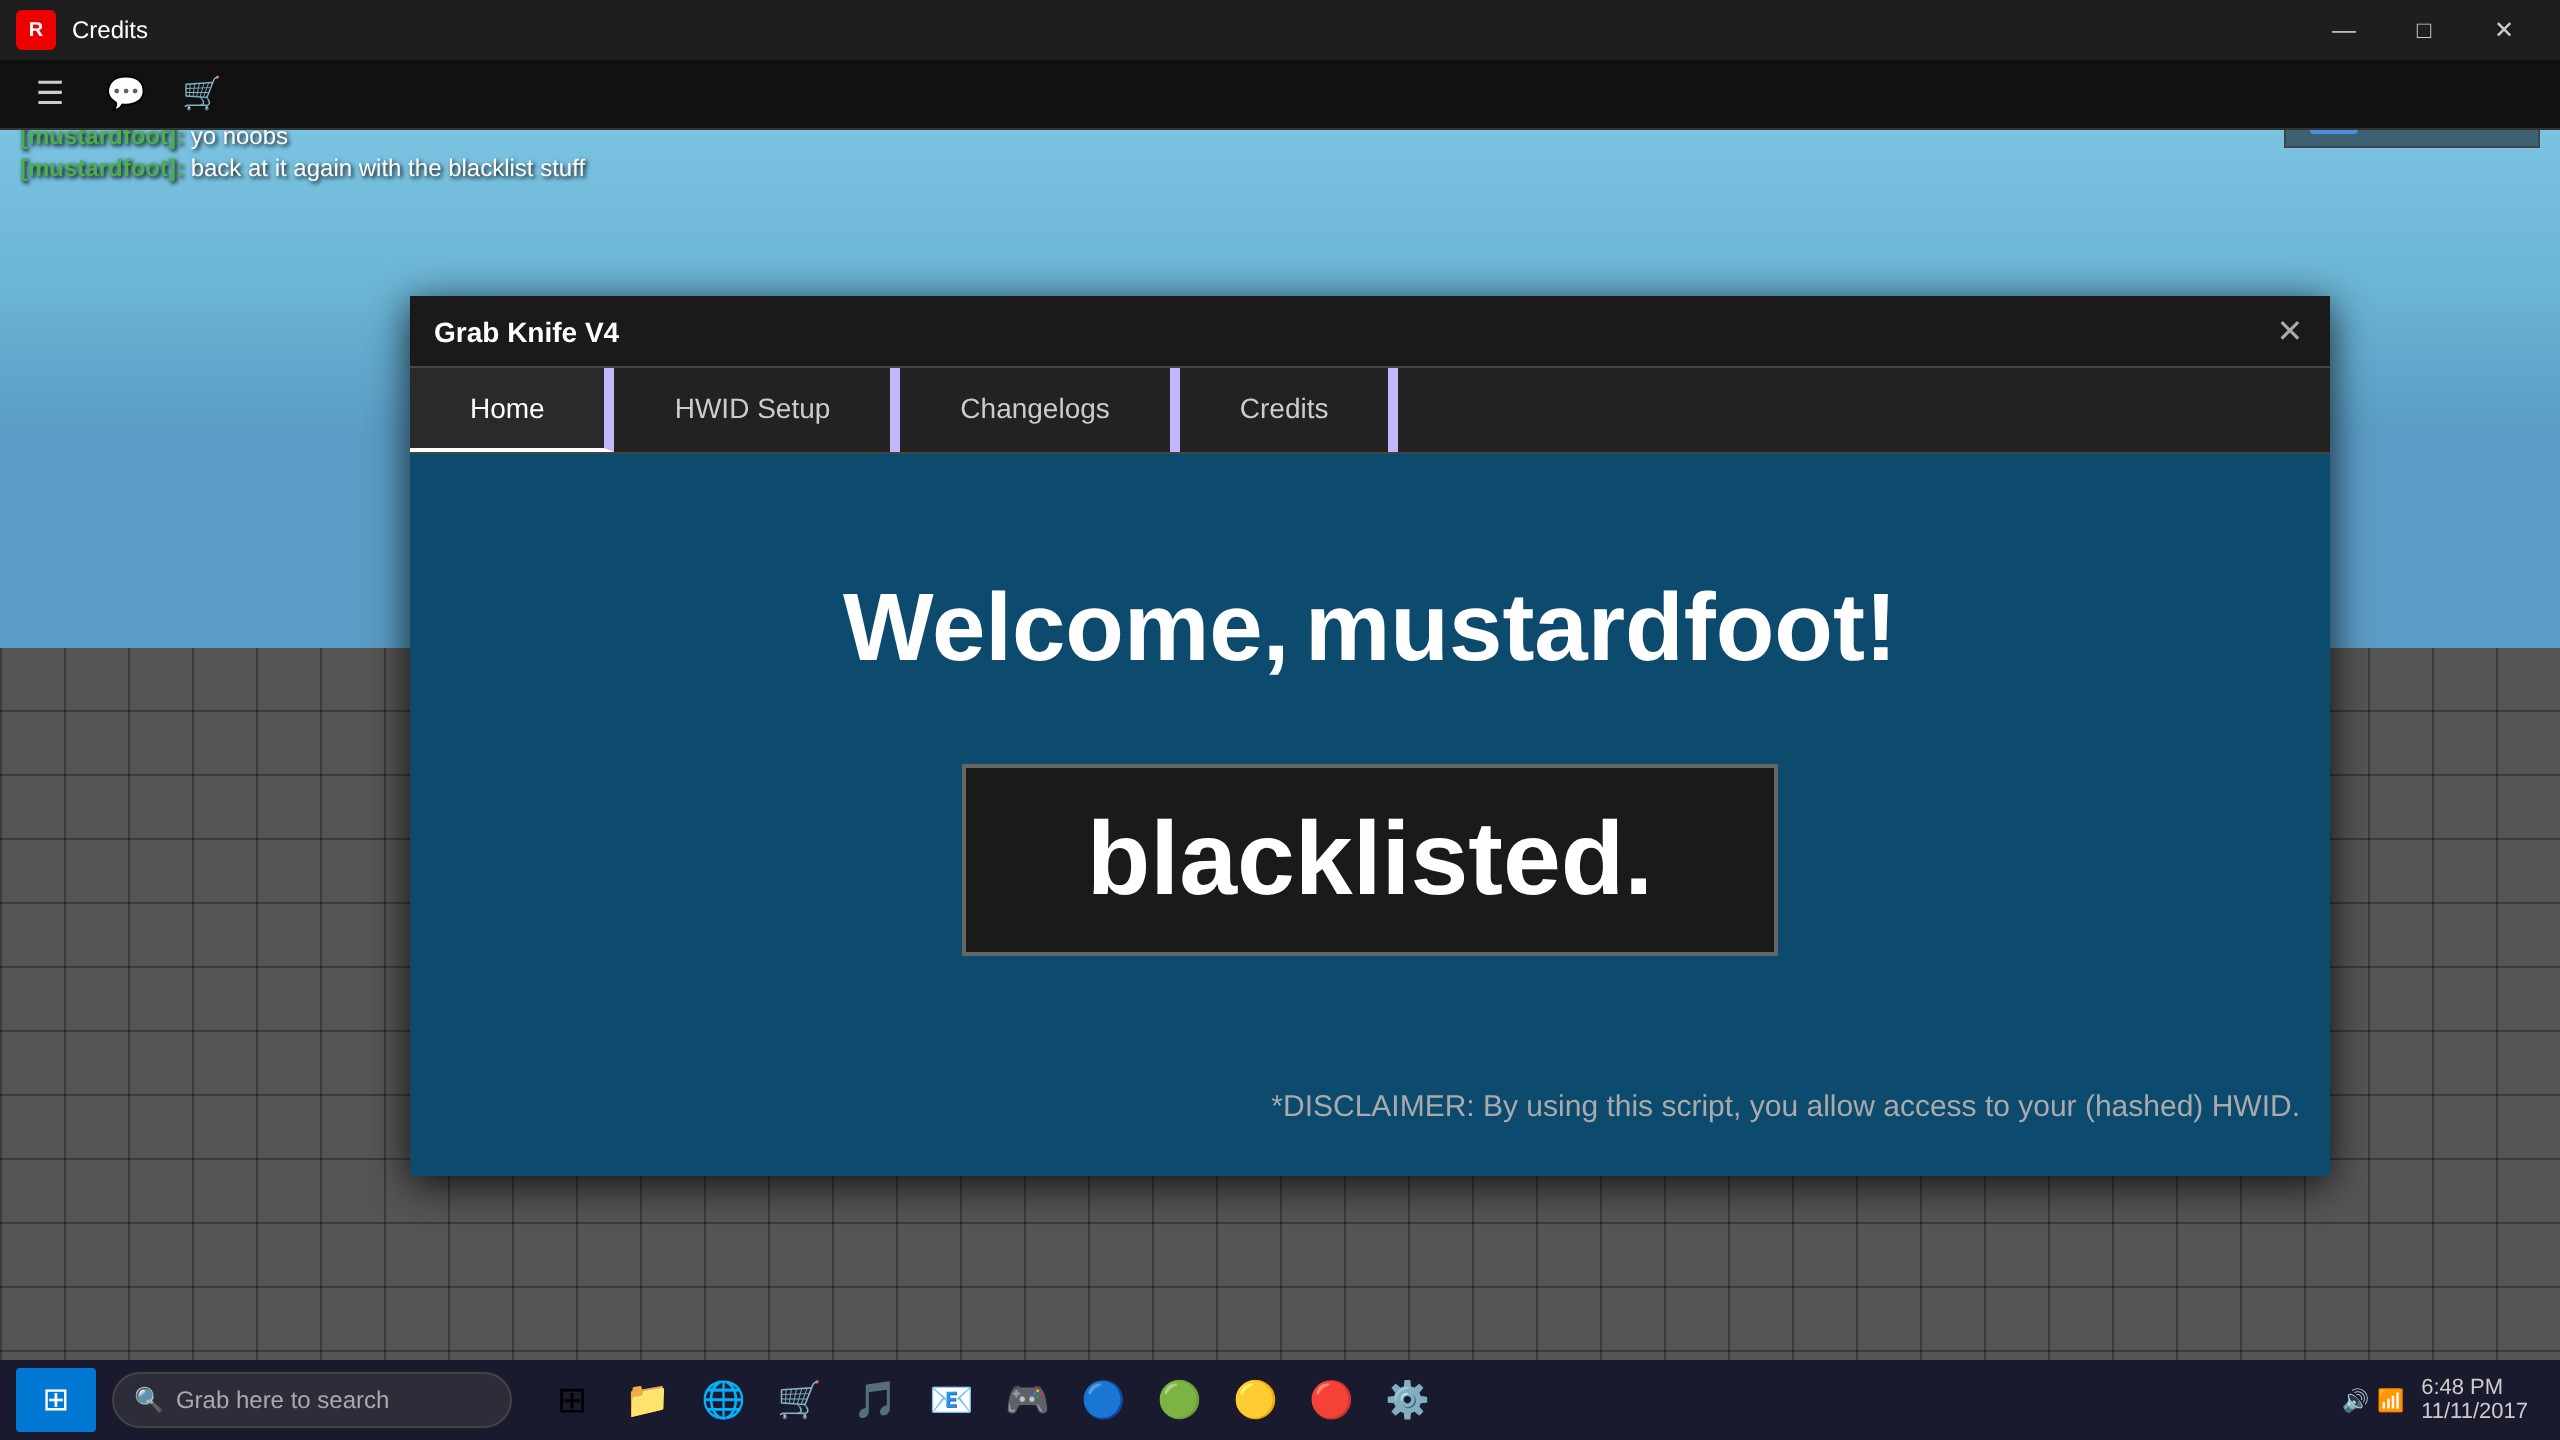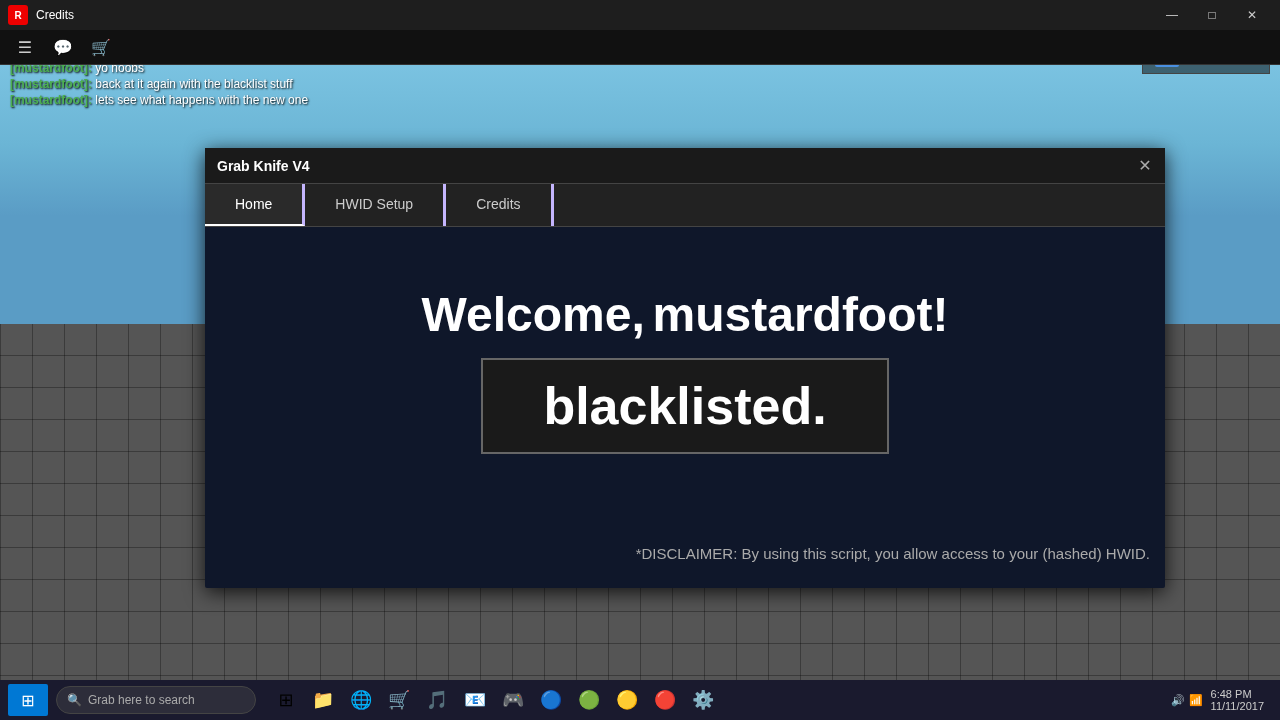--- a/index.html
+++ b/index.html
@@ -245,21 +245,21 @@
       font-size: 10px;
     }
 
     
     #modal {
       position: absolute;
       top: 148px;
       left: 205px;
       width: 960px;
       height: 440px;
-      background: #0f172a;
+      background: #0c4a6e;
       z-index: 200;
       border-radius: 2px;
       box-shadow: 0 4px 20px rgba(0,0,0,0.8);
     }
 
     #modal-title-bar {
       background: #1a1a1a;
       height: 36px;
       display: flex;
       align-items: center;
@@ -296,21 +296,21 @@
       display: flex;
       background: #222;
       border-bottom: 1px solid #444;
     }
 
     .tab {
       padding: 12px 30px;
       color: #ccc;
       font-size: 14px;
       cursor: pointer;
-      border-right: 3px solid #c4b5fd;
+      border-right: 5px solid #c4b5fd;
       position: relative;
     }
 
     .tab.active {
       color: #fff;
       background: #2a2a2a;
       border-bottom: 2px solid #fff;
     }
 
     
@@ -329,21 +329,21 @@
       margin-top: 30px;
     }
 
     #welcome-text span {
       color: #fff;
       font-size: 48px;
       font-weight: bold;
     }
 
     #blacklisted-box {
-      margin-top: 16px;
+      margin-top: 40px;
       background: #1a1a1a;
       border: 2px solid #666;
       padding: 16px 60px;
     }
 
     #blacklisted-text {
       color: #fff;
       font-size: 52px;
       font-weight: bold;
     }
@@ -412,24 +412,20 @@
 <div id="chat-area">
   <div id="chat-hint" class="chat-message">Chat '/?'or '/help' for a list of chat commands.</div>
   <div class="chat-message">
     <span class="chat-username">[mustardfoot]:</span>
     <span class="chat-text"> yo noobs</span>
   </div>
   <div class="chat-message">
     <span class="chat-username">[mustardfoot]:</span>
     <span class="chat-text"> back at it again with the blacklist stuff</span>
   </div>
-  <div class="chat-message">
-    <span class="chat-username">[mustardfoot]:</span>
-    <span class="chat-text"> lets see what happens with the new one</span>
-  </div>
 </div>
 
 <div id="account-info">
   <div id="account-avatar">M</div>
   <div id="account-details">
     <span id="account-name">mustardfoot</span>
     <span id="account-type">Account 13+</span>
   </div>
 </div>
 
@@ -438,20 +434,23 @@
     <span id="modal-title">Grab Knife V4</span>
     <button id="modal-close">✕</button>
   </div>
 
   <div id="modal-tabs">
     <div class="tab active">
       <span>Home</span>
     </div>
     <div class="tab">
       <span>HWID Setup</span>
+    </div>
+    <div class="tab">
+      <span>Changelogs</span>
     </div>
     <div class="tab">
       <span>Credits</span>
     </div>
   </div>
 
   <div id="modal-content">
     <div id="welcome-text">
       <span>Welcome,</span>
       <span>mustardfoot!</span>

